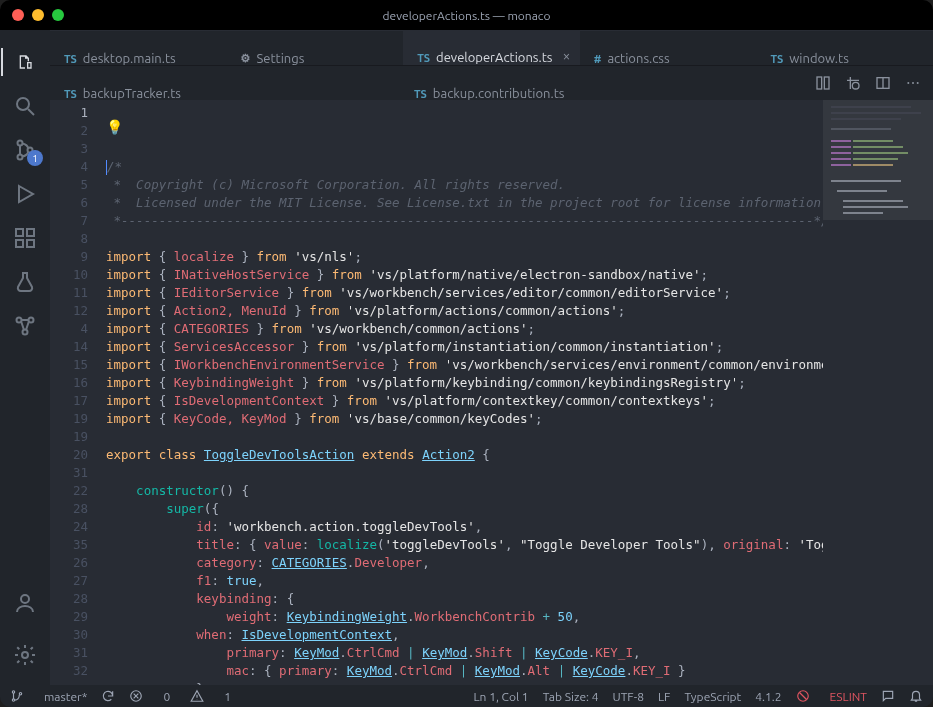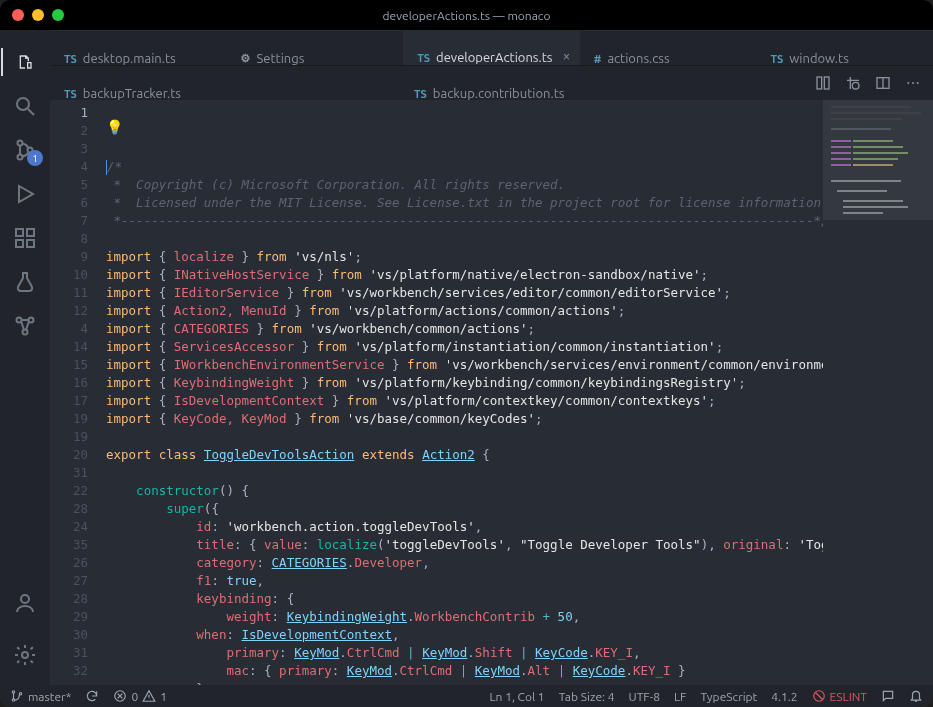--- a/index.html
+++ b/index.html
@@ -142,21 +142,21 @@
   }
   
   .statusbar {
     position: absolute; left: 0; right: 0; bottom: 0; height: 22px;
     background: #21252b; color: #9da5b4;
     display: flex; align-items: center; font-size: 12px;
     padding: 0 10px; gap: 14px;
   }
   .statusbar .grow { flex: 1; }
   .statusbar .err { color: #e05561; display:flex; align-items:center; gap:4px;}
-  .statusbar .item { display:flex; align-items:center; gap:4px; cursor:pointer;}
+  .statusbar .item { display:flex; align-items:center; gap:20px; cursor:pointer;}
   .codicon { width:16px; height:16px; display:inline-block; }
   svg { display:block; }
   .tooltip-bulb {
     position:absolute; left:0; top:18px;
     color:#e5c07b; font-size:14px;
   }
 </style>
 </head>
 <body>
 

